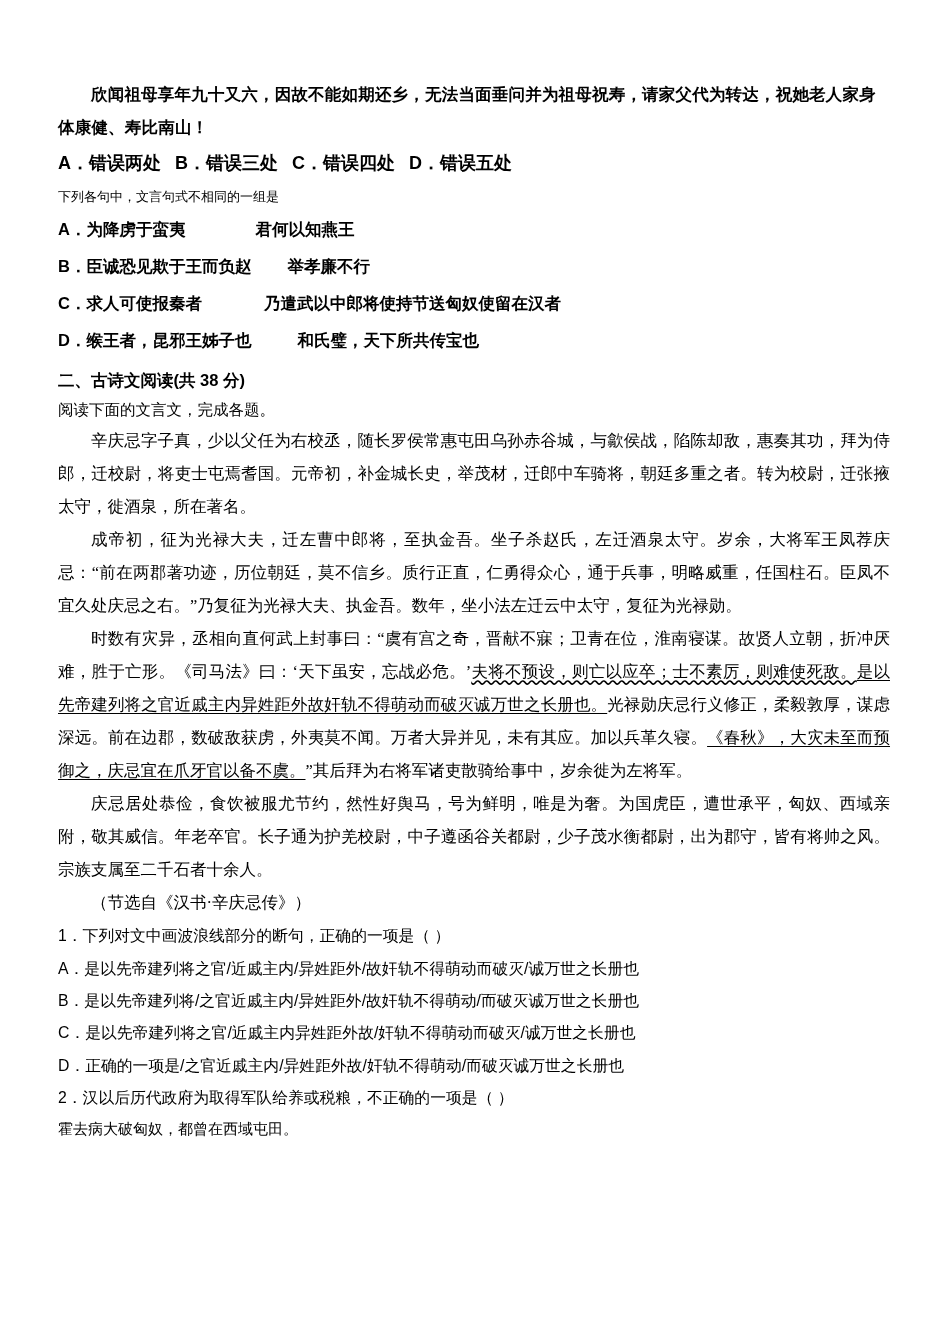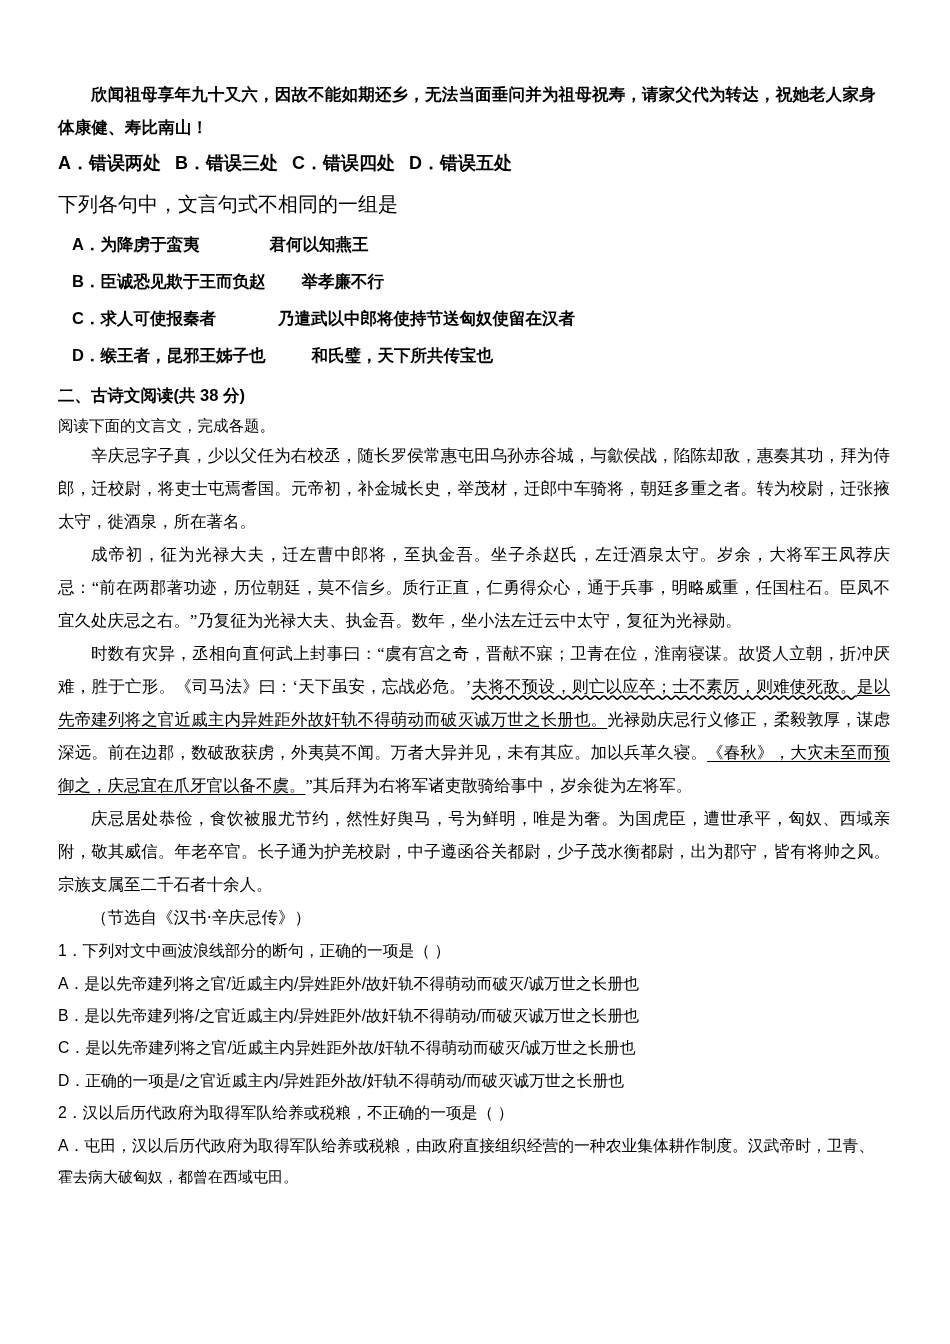--- a/index.html
+++ b/index.html
@@ -34,29 +34,28 @@
   }
   .opts-line {
     font-family: "Liberation Sans", "DejaVu Sans", sans-serif;
     font-weight: bold;
     font-size: 18px;
     line-height: 2.15;
   }
   .opts-line .sp { display: inline-block; width: 14px; }
   .q-stem {
     font-family: "Liberation Sans", "DejaVu Sans", sans-serif;
-    font-size: 20px;
+    font-size: 13px;
     line-height: 2.15;
   }
   .opt-row {
     font-family: "Liberation Sans", "DejaVu Sans", sans-serif;
     font-weight: bold;
     font-size: 16.5px;
     line-height: 2.25;
-    margin-left: 14px;
   }
   .opt-row .gap-a { display: inline-block; width: 70px; }
   .opt-row .gap-b { display: inline-block; width: 36px; }
   .opt-row .gap-c { display: inline-block; width: 62px; }
   .opt-row .gap-d { display: inline-block; width: 46px; }
 
   .section-title {
     font-family: "Liberation Sans", "DejaVu Sans", sans-serif;
     font-weight: bold;
     font-size: 16.5px;
@@ -153,16 +152,15 @@
     <span>1．</span><span>下列对文中画波浪线部分的断句，正确的一项是（      ）</span>
   </p>
   <p class="qopt">A．是以先帝建列将之官/近戚主内/异姓距外/故奸轨不得萌动而破灭/诚万世之长册也</p>
   <p class="qopt">B．是以先帝建列将/之官近戚主内/异姓距外/故奸轨不得萌动/而破灭诚万世之长册也</p>
   <p class="qopt">C．是以先帝建列将之官/近戚主内异姓距外故/奸轨不得萌动而破灭/诚万世之长册也</p>
   <p class="qopt">D．正确的一项是/之官近戚主内/异姓距外故/奸轨不得萌动/而破灭诚万世之长册也</p>
 
   <p class="qnum">
     <span>2．</span><span>汉以后历代政府为取得军队给养或税粮，不正确的一项是（      ）</span>
   </p>
-  <p class="qopt">A．屯田，汉以后历代政府为取得军队给养或税粮，由政府直接组织经营的一种农业集体耕作制度。汉武帝时，卫青、</p>
   <p class="qopt-cont">霍去病大破匈奴，都曾在西域屯田。</p>
 
 </div>
 
 </body></html>

